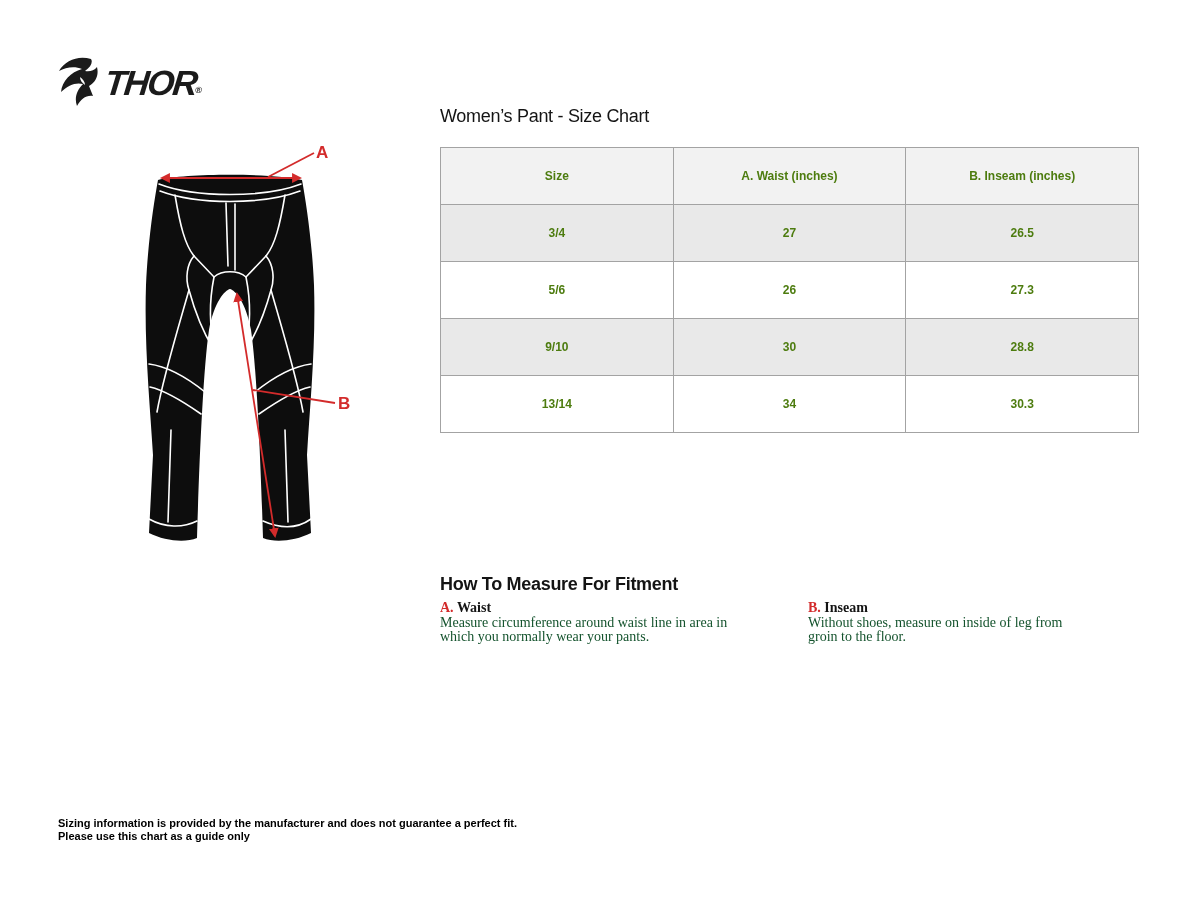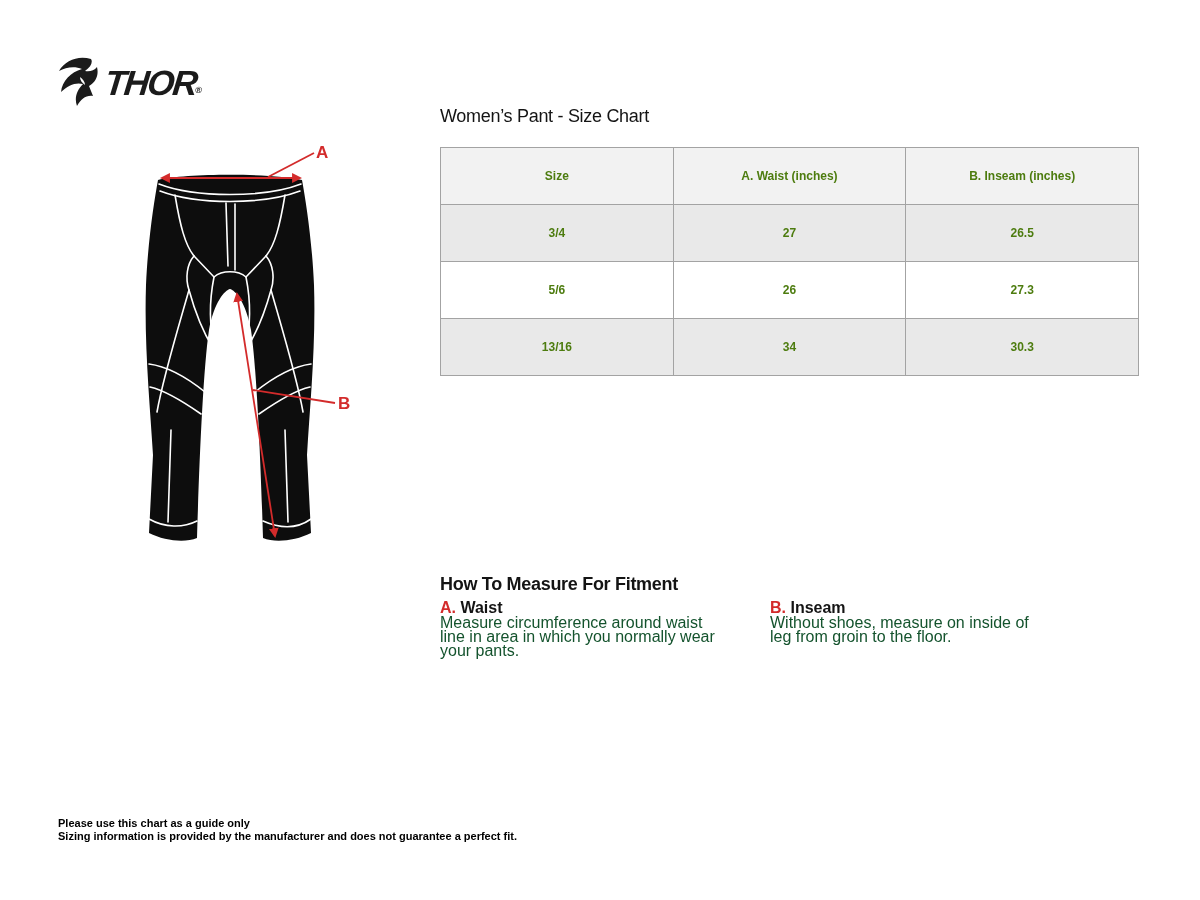--- a/index.html
+++ b/index.html
@@ -33,23 +33,23 @@
   .size-table{position:absolute;left:440px;top:147px;width:699px;border-collapse:collapse;
               font-size:12px;font-weight:bold;color:#4d7c0f;}
   .size-table th,.size-table td{border:1px solid var(--table-border);text-align:center;
               height:57px;width:233px;vertical-align:middle;font-weight:bold;}
   .size-table thead th{background:var(--header-bg);}
   .size-table tbody tr:nth-child(odd){background:var(--stripe-bg);}
   .size-table tbody tr:nth-child(even){background:#ffffff;}
 
   
   .howto-title{position:absolute;left:440px;top:574px;font-size:18px;font-weight:bold;letter-spacing:-0.3px;}
-  .measure-item{position:absolute;top:601px;font-size:16px;line-height:14px;}
+  .measure-item{position:absolute;top:601px;font-size:14px;line-height:14px;font-family:Liberation Serif, serif;}
   .measure-item.first{left:440px;width:288px;}
-  .measure-item.second{left:770px;width:272px;}
+  .measure-item.second{left:808px;width:272px;}
   .measure-label{font-weight:bold;margin-bottom:1px;}
   .measure-label .letter{color:var(--accent);}
   .measure-desc{color:#14532d;}
 
   
   .footnote{position:absolute;left:58px;top:817px;font-size:11px;font-weight:bold;line-height:12.5px;color:#000;}
 </style>
 </head>
 <body>
 
@@ -131,35 +131,40 @@
         <td>3/4</td>
         <td>27</td>
         <td>26.5</td>
       </tr>
       <tr>
         <td>5/6</td>
         <td>26</td>
         <td>27.3</td>
       </tr>
       <tr>
-        <td>13/16</td>
+        <td>9/10</td>
+        <td>30</td>
+        <td>28.8</td>
+      </tr>
+      <tr>
+        <td>13/14</td>
         <td>34</td>
         <td>30.3</td>
       </tr>
     </tbody>
 </table>
 
 <div class="howto-title">How To Measure For Fitment</div>
 
 <div class="measure-item first">
   <div class="measure-label"><span class="letter">A.</span> <span>Waist</span></div>
   <div class="measure-desc">Measure circumference around waist line in area in which you normally wear your pants.</div>
 </div>
 
 <div class="measure-item second">
   <div class="measure-label"><span class="letter">B.</span> <span>Inseam</span></div>
   <div class="measure-desc">Without shoes, measure on inside of leg from groin to the floor.</div>
 </div>
 
 <div class="footnote">
+  <div>Sizing information is provided by the manufacturer and does not guarantee a perfect fit.</div>
   <div>Please use this chart as a guide only</div>
-  <div>Sizing information is provided by the manufacturer and does not guarantee a perfect fit.</div>
 </div>
 
 </body></html>

